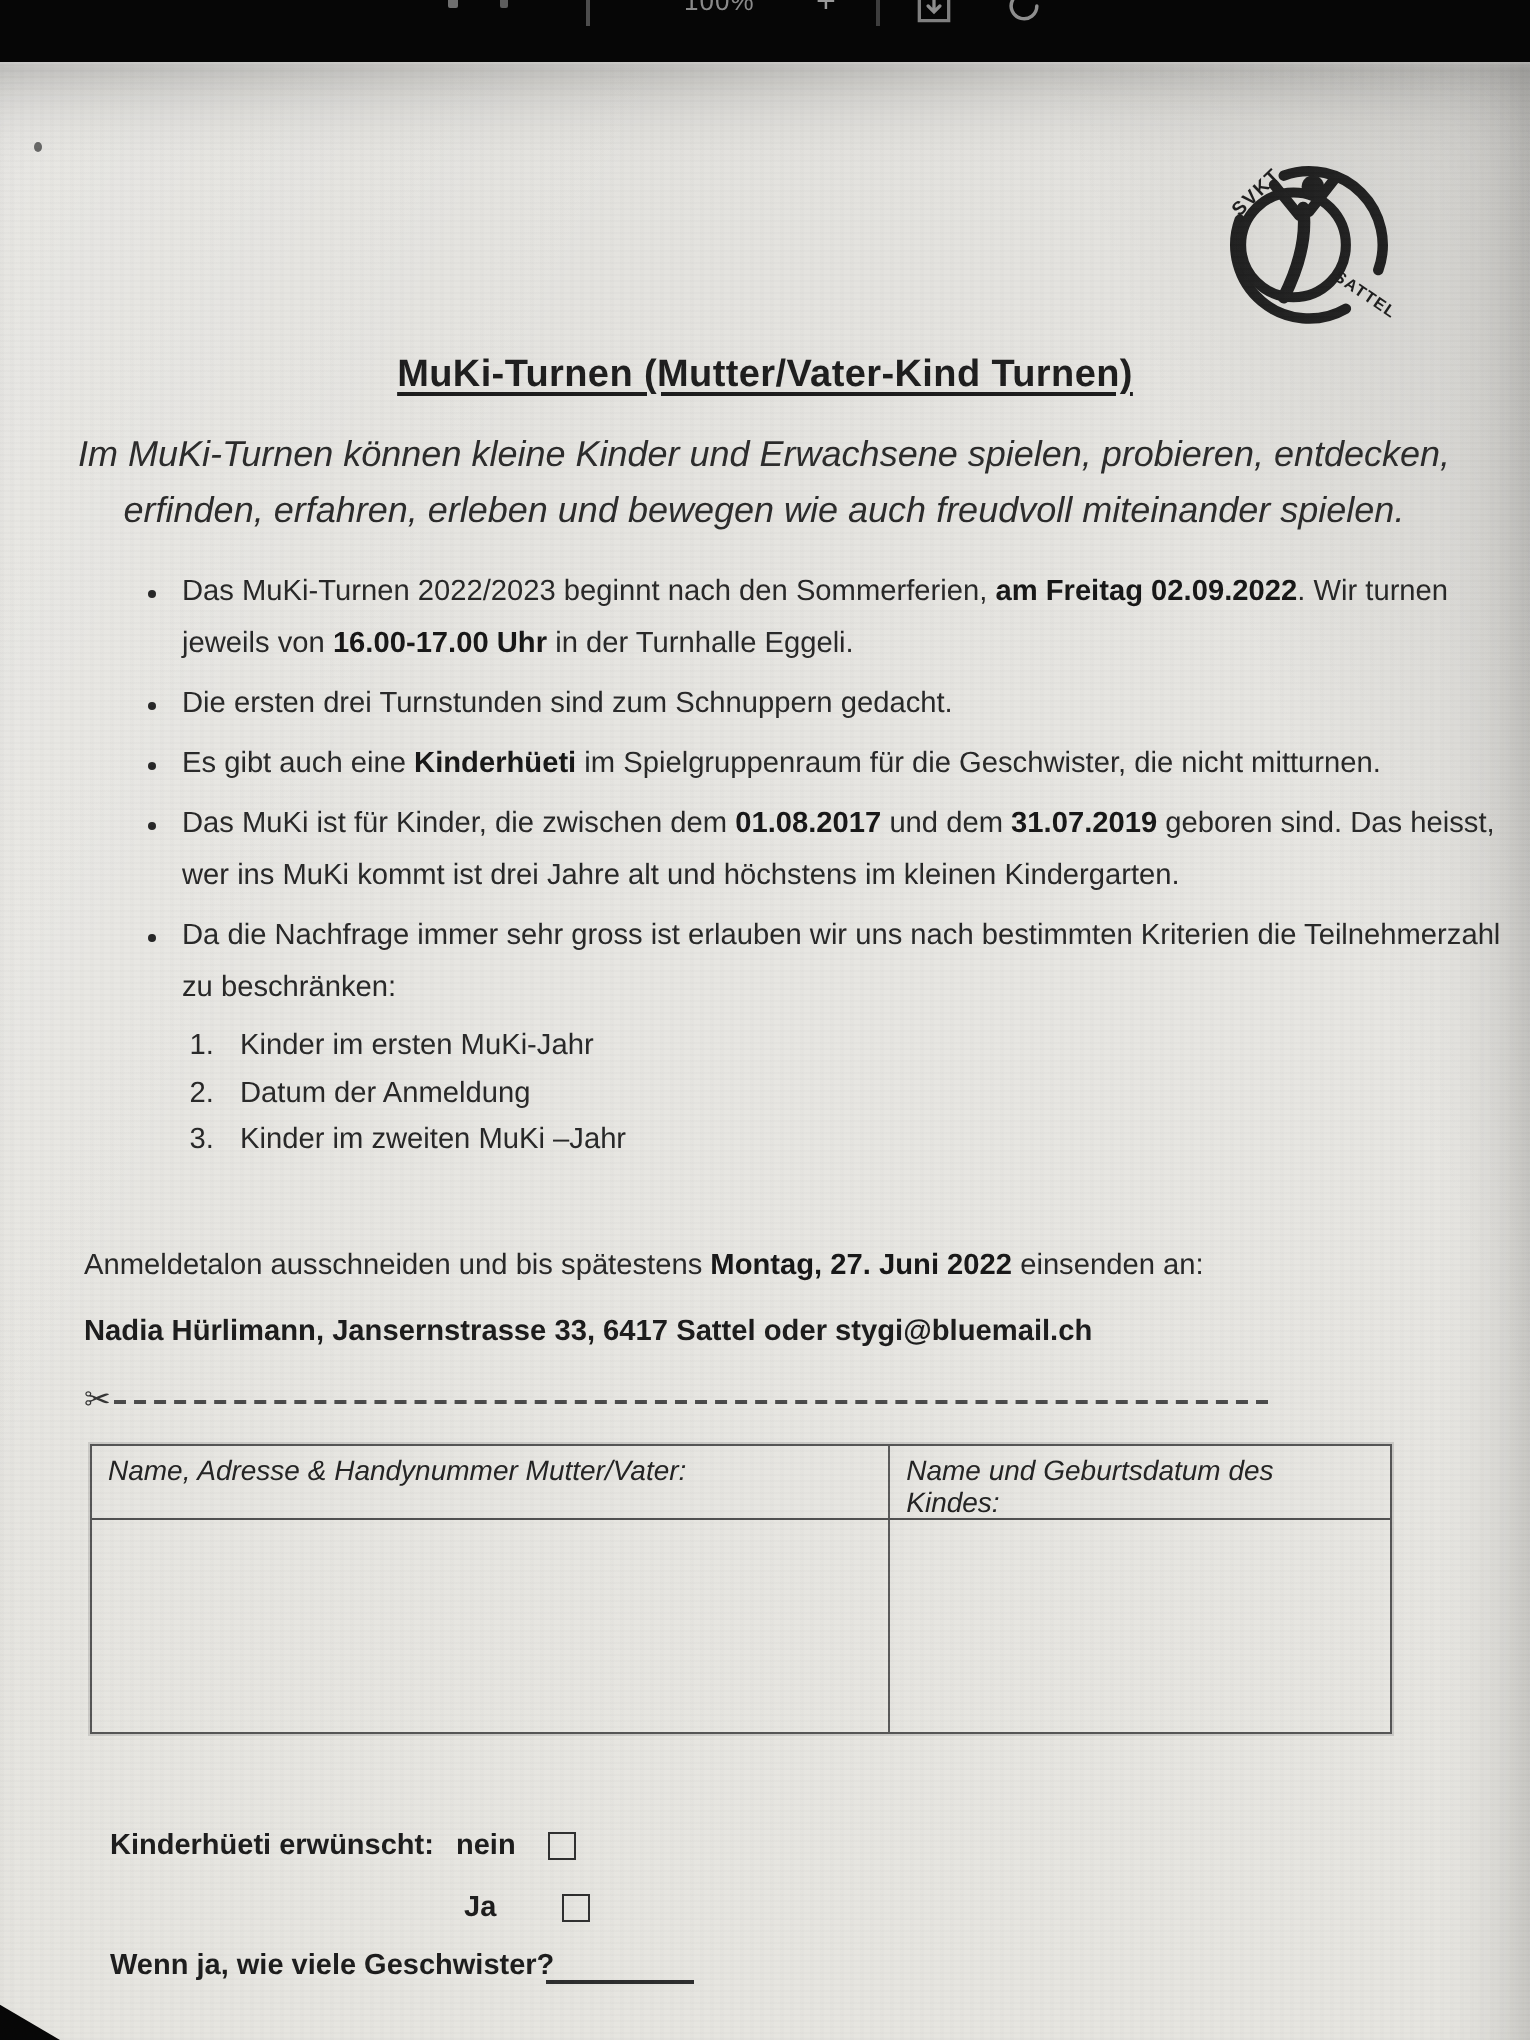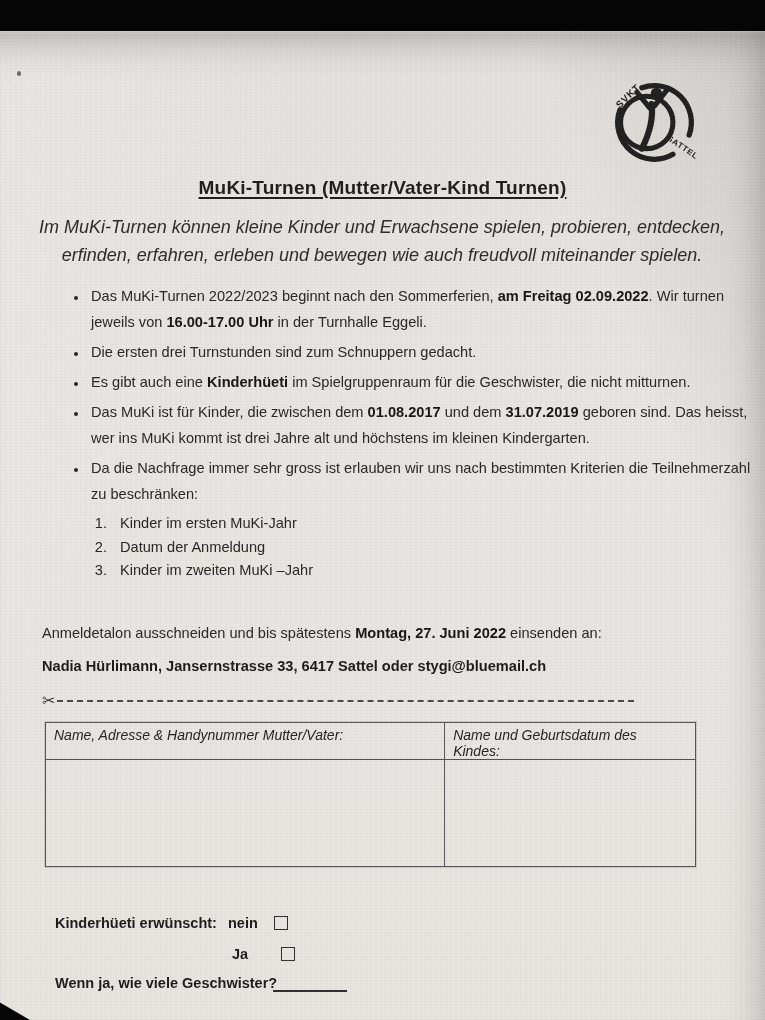--- a/index.html
+++ b/index.html
@@ -110,20 +110,42 @@
   .checkbox{position:absolute;width:12px;height:12px;border:1.6px solid #2e2e2e;background:transparent;}
   .cb-no{left:274px;top:885px;}
   .cb-yes{left:281px;top:916px;}
   .blank-line{position:absolute;left:273px;top:944px;width:74px;height:15px;border-bottom:2px solid #2c2c2c;}
 </style>
 </head>
 <body>
 
 <div class="screen">
 
+  <div class="toolbar">
+    <div class="tb-items">
+      <span class="tb-dot1"></span>
+      <span class="tb-dot2"></span>
+      <span class="tb-sep1"></span>
+      <span class="tb-zoom">100%</span>
+      <span class="tb-plus">+</span>
+      <span class="tb-sep2"></span>
+      <span class="tb-icon tb-download">
+        <svg viewBox="0 0 24 24" fill="none" stroke="#8e8e8e" stroke-width="1.8" stroke-linecap="round">
+          <path d="M4 4 h16 v16 h-16 z" stroke="#7f7f7f"></path>
+          <path d="M12 8 v7 M8.8 12 l3.2 3.2 3.2-3.2"></path>
+        </svg>
+      </span>
+      <span class="tb-icon tb-rotate">
+        <svg viewBox="0 0 24 24" fill="none" stroke="#8e8e8e" stroke-width="1.9" stroke-linecap="round">
+          <path d="M19 12 a7 7 0 1 1 -2.3-5.2"></path>
+          <path d="M17.5 2.5 v4.6 h-4.6" stroke-width="1.7"></path>
+        </svg>
+      </span>
+    </div>
+  </div>
 
   <div class="page">
     <div class="speck"></div>
 
     <div class="logo">
       <svg viewBox="0 0 100 100">
 
         <path d="M 69.0,84.9 A 38 38 0 0 1 14.3,39.0" fill="none" stroke="#1f1f1f" stroke-width="5.4" stroke-linecap="round"></path>
         <path d="M 37.0,16.3 A 38 38 0 0 1 85.7,65.0" fill="none" stroke="#1f1f1f" stroke-width="5.4" stroke-linecap="round"></path>
 

